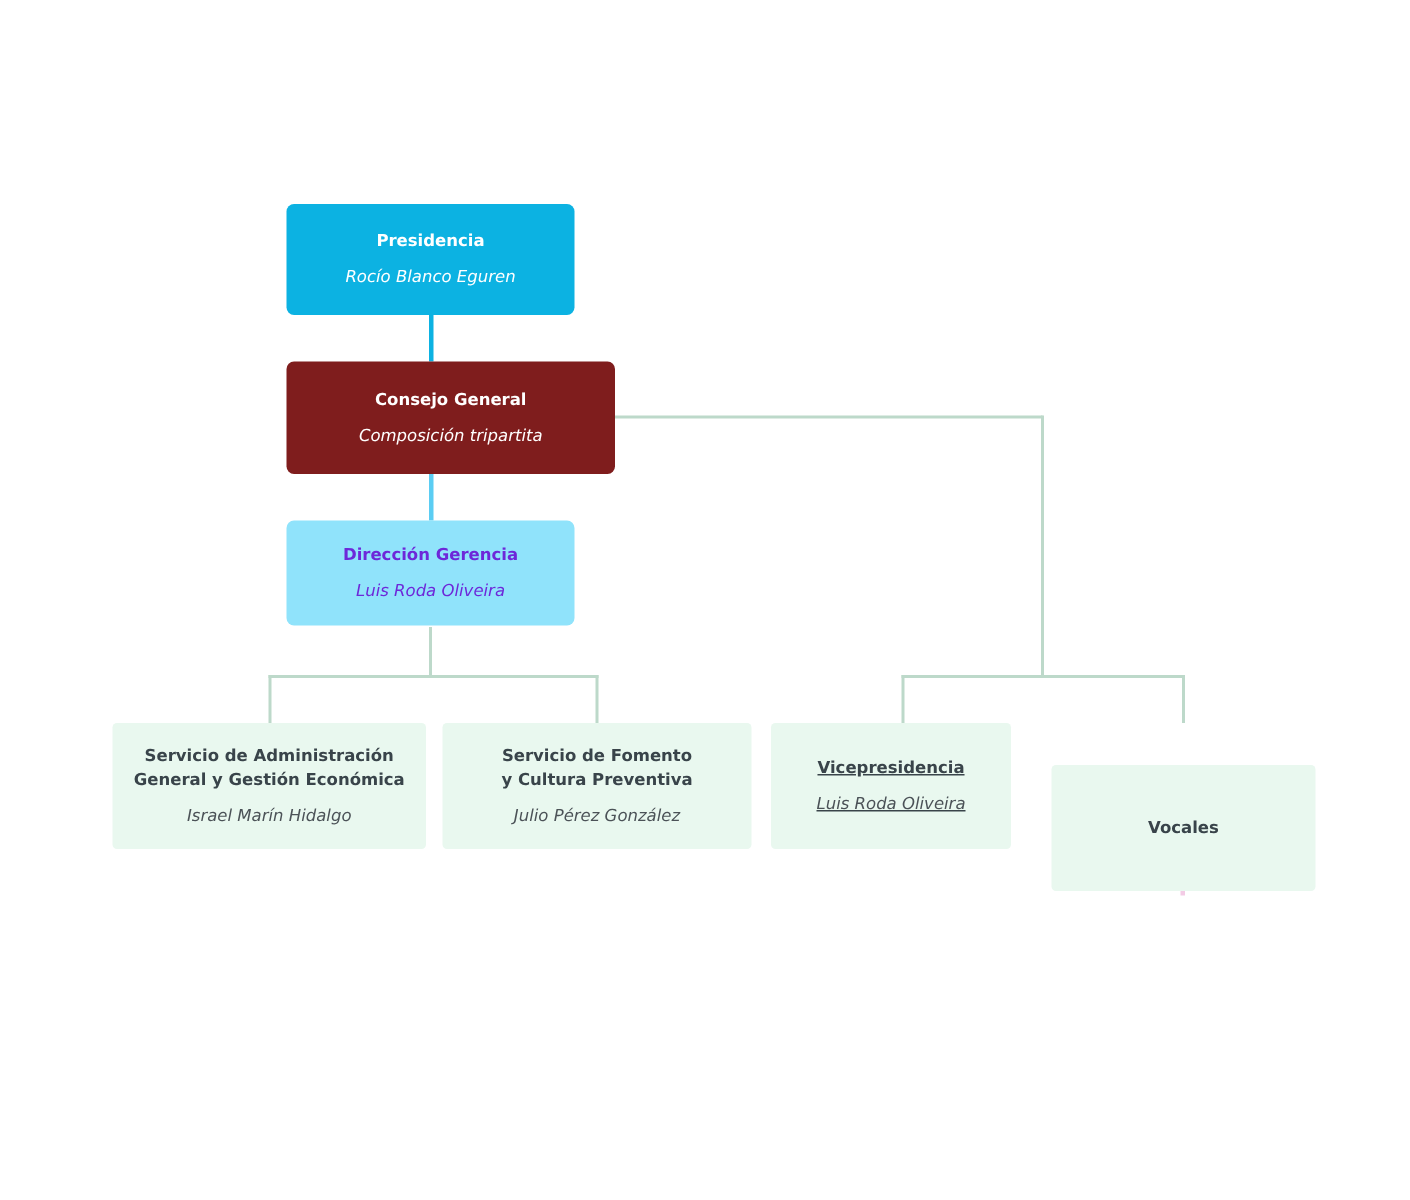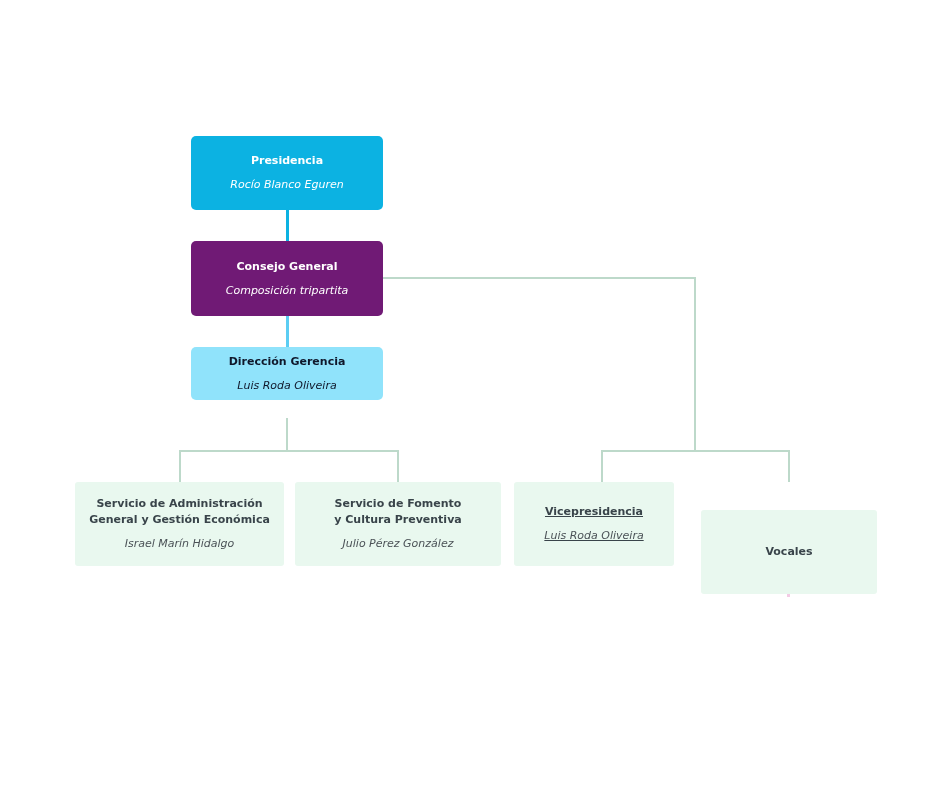--- a/index.html
+++ b/index.html
@@ -39,26 +39,26 @@
     white-space: pre-line;
   }
   .node-subtitle:empty { display: none; }
 
   
   .box-presidencia {
     left: 191px; top: 136px; width: 192px; height: 74px;
     background: #0cb2e2; color: #ffffff; border-radius: 5px;
   }
   .box-consejo {
-    left: 191px; top: 241px; width: 192px; height: 75px;
-    background: #701a75; color: #ffffff; border-radius: 5px;
+    left: 191px; top: 241px; width: 219px; height: 75px;
+    background: #7f1d1d; color: #ffffff; border-radius: 5px;
   }
   .box-direccion {
-    left: 191px; top: 347px; width: 192px; height: 53px;
-    background: #90e3fb; color: #0f172a; border-radius: 5px;
+    left: 191px; top: 347px; width: 192px; height: 70px;
+    background: #90e3fb; color: #6d28d9; border-radius: 5px;
   }
 
   
   .leaf {
     background: #e9f8ef; border-radius: 3px; color: #39444a;
   }
   .leaf .node-subtitle { color: #4b5257; }
   .box-servicio-admin   { left: 75px;  top: 482px; width: 209px; height: 84px; }
   .box-servicio-fomento { left: 295px; top: 482px; width: 206px; height: 84px; }
   .box-vicepresidencia  { left: 514px; top: 482px; width: 160px; height: 84px; text-decoration: underline; }

